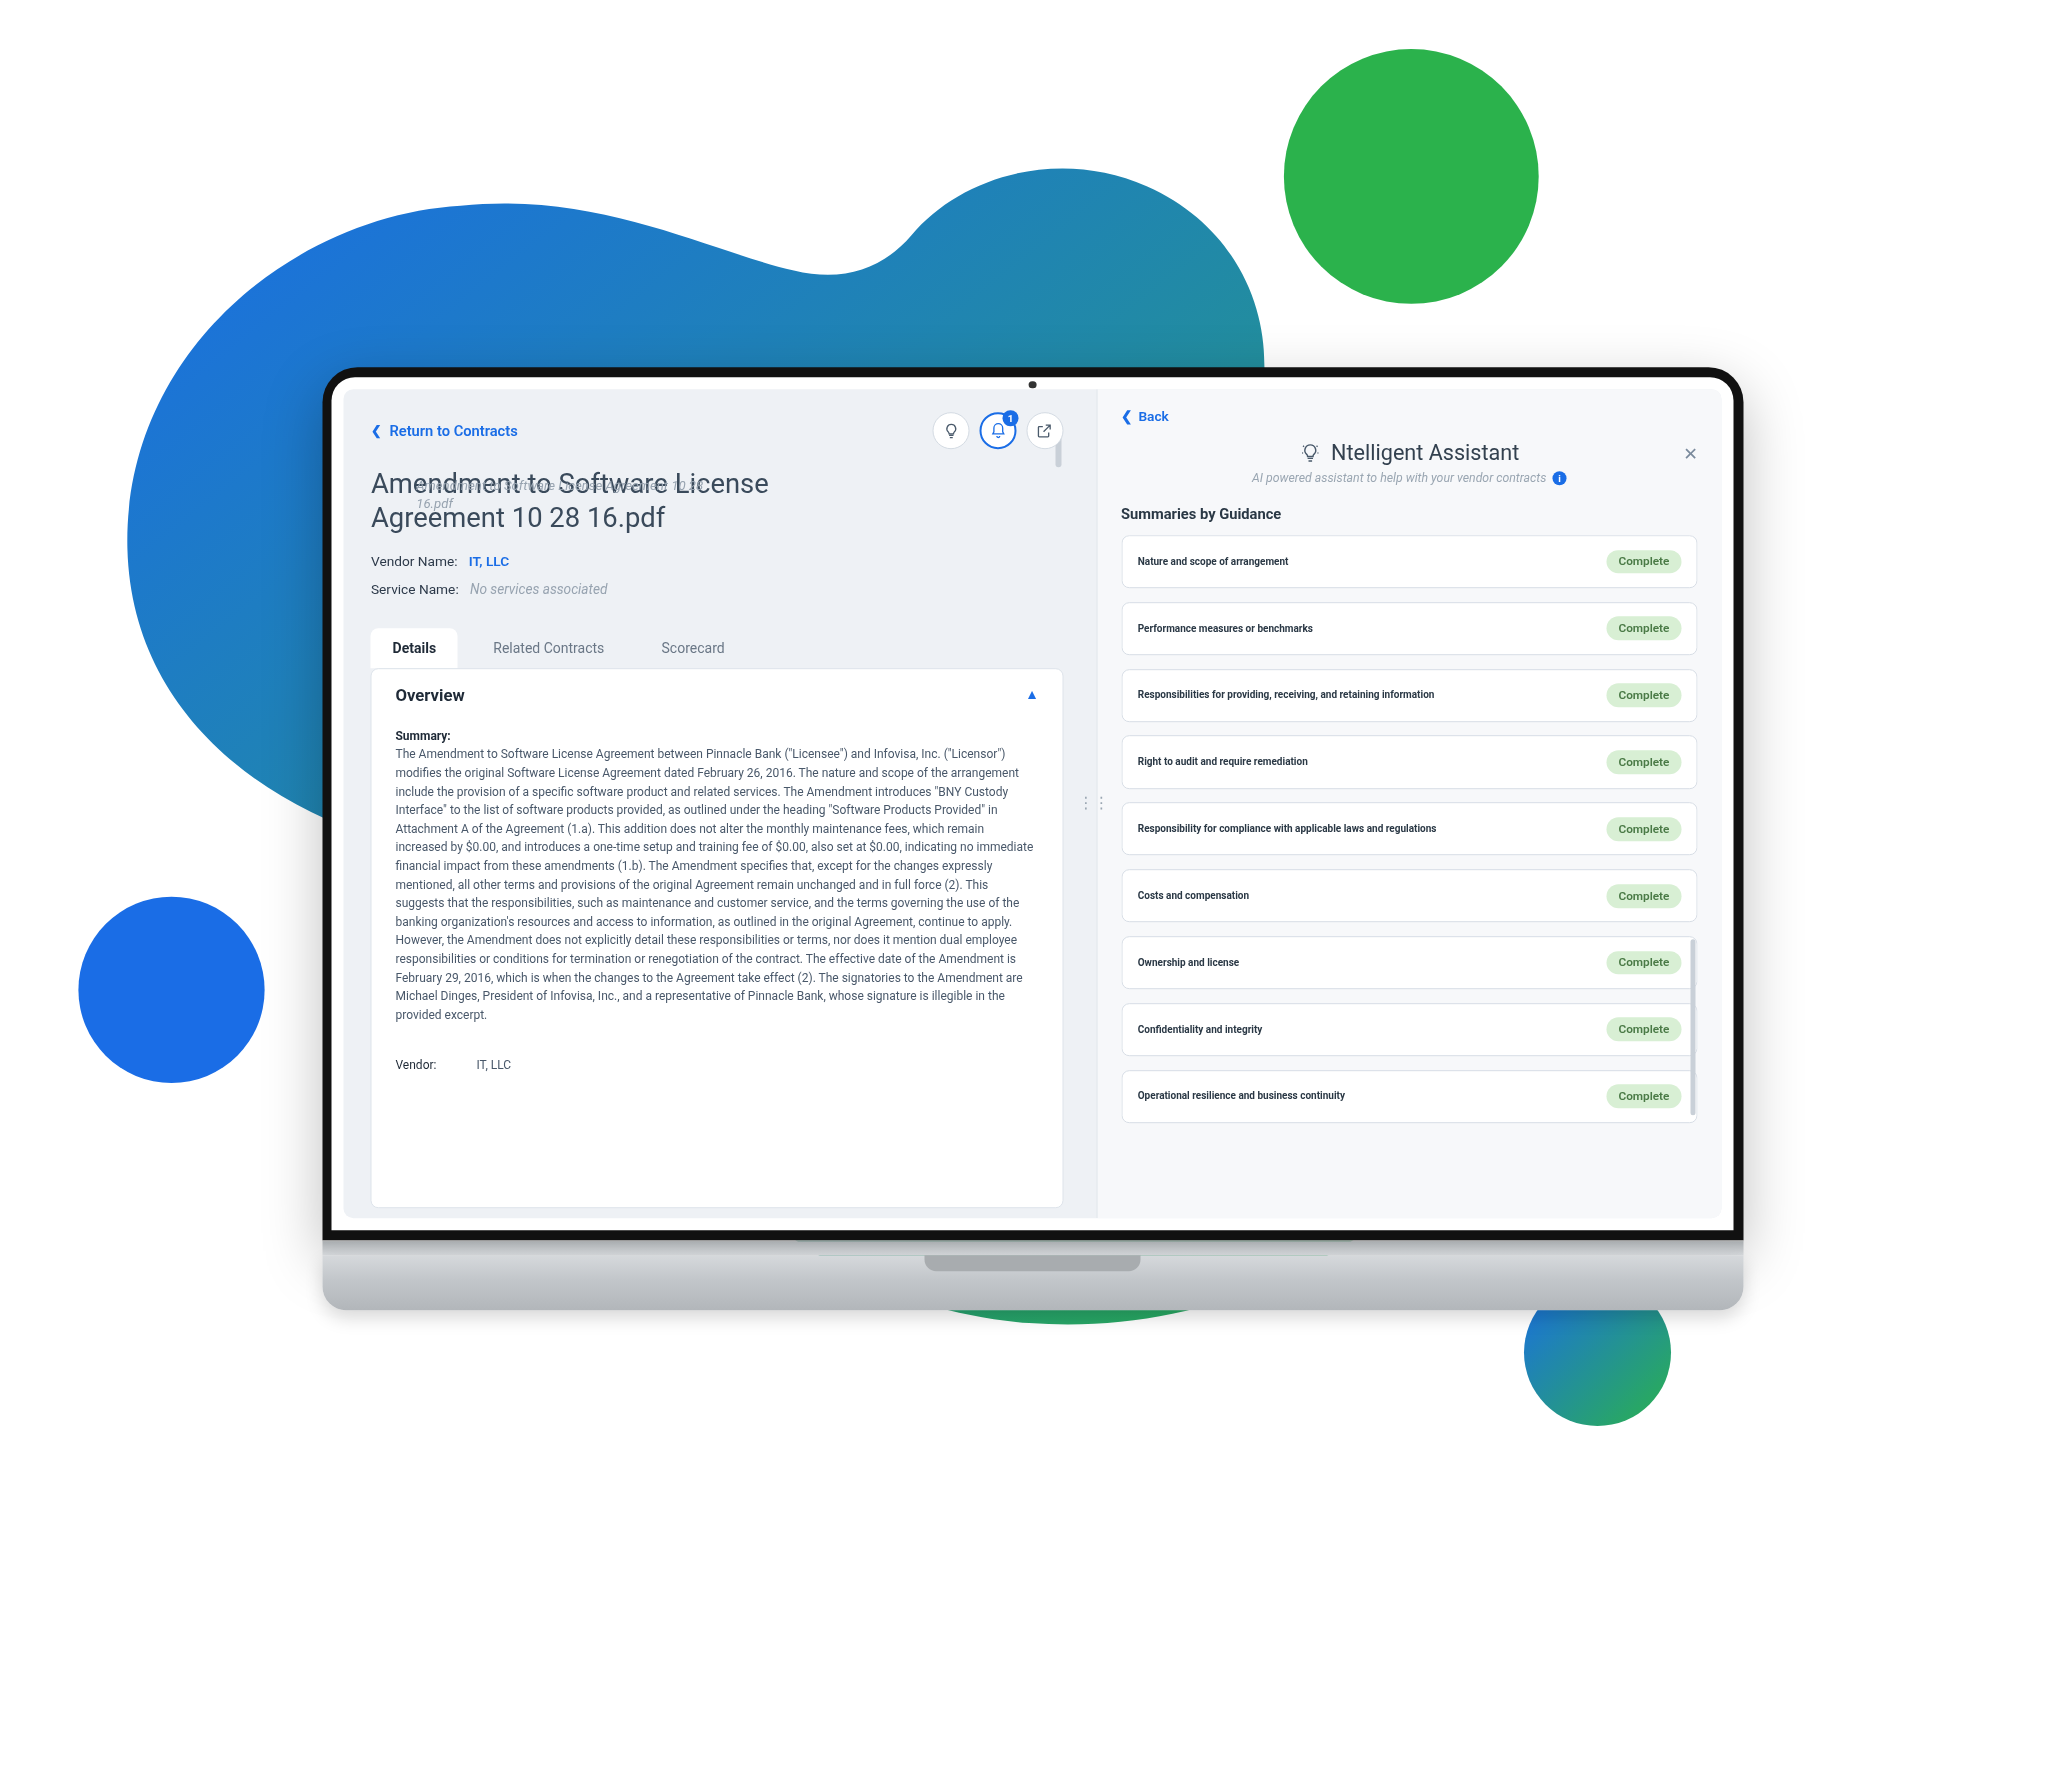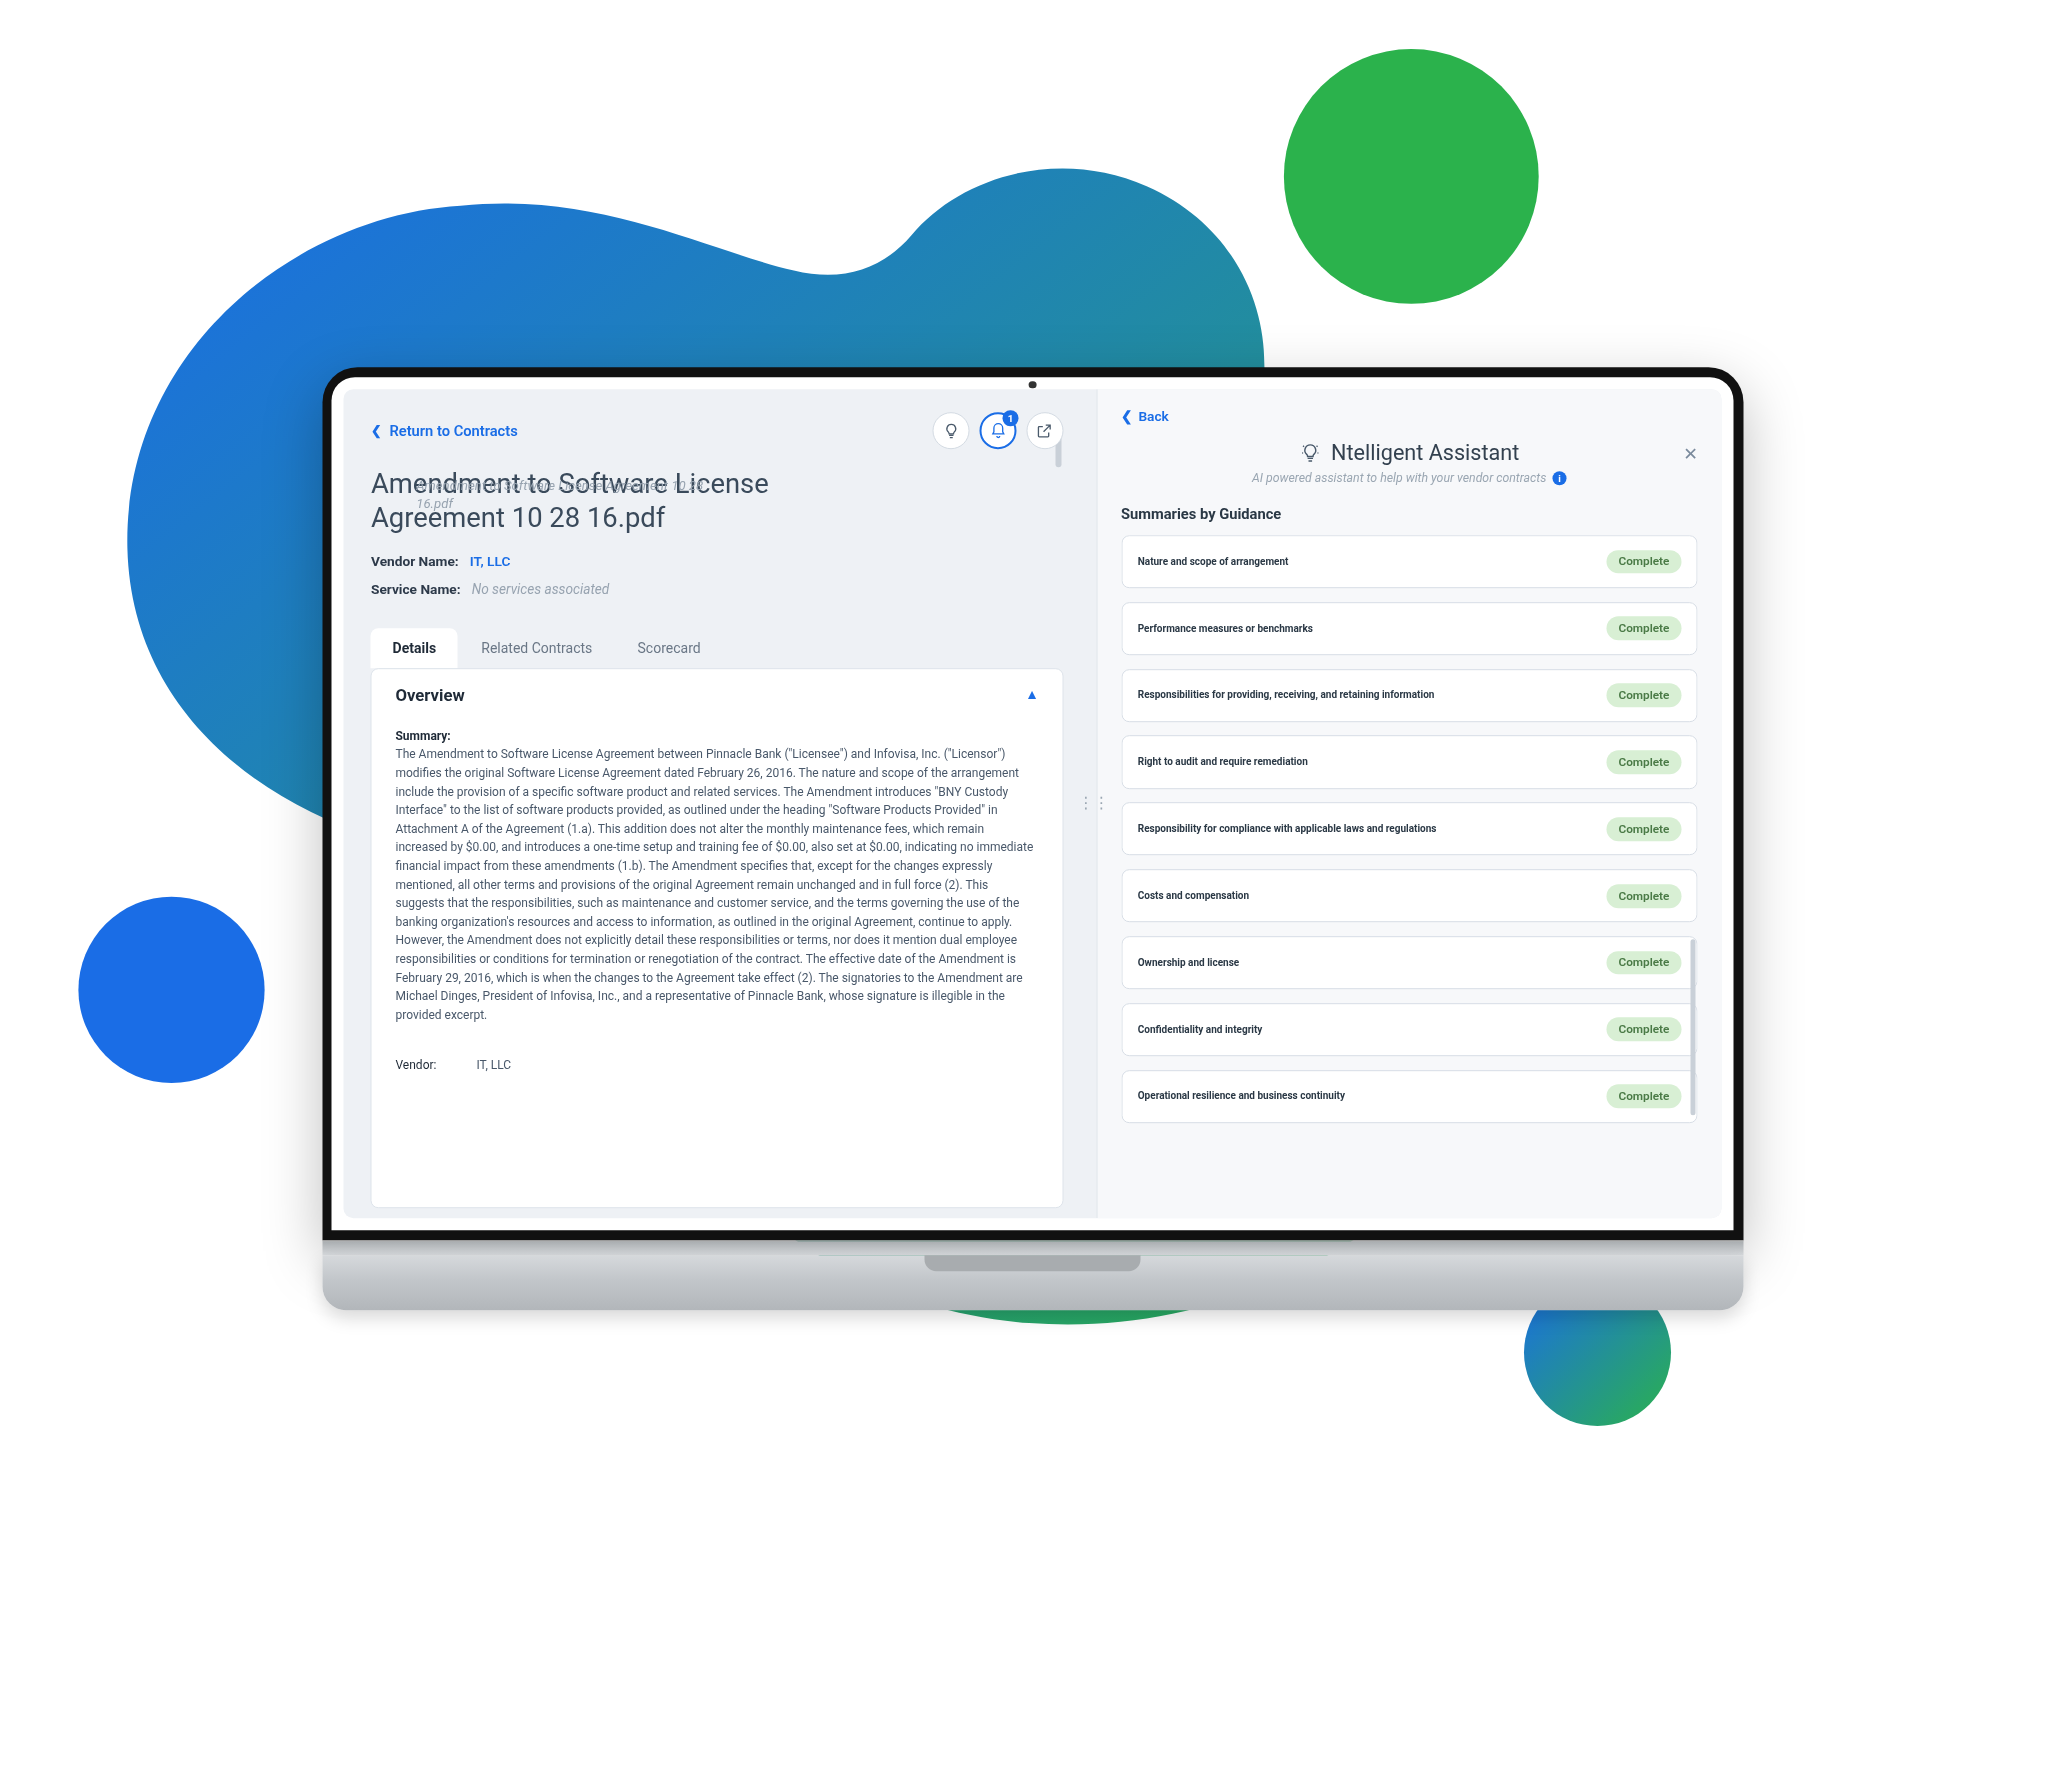--- a/index.html
+++ b/index.html
@@ -46,26 +46,26 @@
 .circle-btn{width:37px;height:37px;border-radius:50%;border:1px solid #d4dbe3;background:#fff;display:flex;align-items:center;justify-content:center;color:#4a5a6b;cursor:pointer;position:relative}
 .circle-btn.active{border-color:var(--blue);color:var(--blue);border-width:2px}
 .circle-btn .badge{position:absolute;top:-3.9px;right:-3.9px;background:var(--blue);color:#fff;font-size:9.8px;font-weight:700;min-width:15.7px;height:15.7px;border-radius:7.8px;display:flex;align-items:center;justify-content:center;padding:0 2.9px}
 .circle-btn svg{width:17.6px;height:17.6px}
 
 h1.title{font-weight:400;color:#3a4a5b;font-size:27.4px;margin:17.6px 0 11.8px;line-height:1.25;max-width:64%}
 .filesub{position:absolute;right:333px;top:65px;color:#97a3b0;font-style:italic;font-size:13.2px;text-align:left;max-width:314px;line-height:1.35}
 @media (max-width:0){} 
 
 .meta{font-size:13.7px;color:var(--text);margin:5.9px 0}
-.meta .label{font-weight:700;color:var(--text)}
+.meta .label{font-weight:400;color:var(--text)}
 .meta .value-link{color:var(--blue);font-weight:600;margin-left:7.8px}
 .meta .value-muted{color:#97a3b0;font-style:italic;margin-left:7.8px}
 .chip{display:inline-block;margin-top:9.8px;padding:3.9px 13.7px;border:1px solid var(--blue);color:var(--blue);border-radius:5.9px;font-size:12.7px;font-weight:600}
 
-.tabs{display:flex;gap:2px;margin-top:25.5px}
+.tabs{display:flex;gap:14px;margin-top:25.5px}
 .tab{padding:11.8px 21.6px;font-size:14px;color:#6a7786;cursor:pointer;border-radius:7.8px 7.8px 0 0}
 .tab.active{background:#fff;color:#1f2a37;font-weight:700}
 
 .card{background:#fff;border:1px solid var(--border);border-radius:7.8px;padding:17.6px 23.5px;margin-top:0;flex:1;overflow:auto}
 .card-head{display:flex;align-items:flex-start;justify-content:space-between}
 .card-head h3{margin:0;font-size:16.7px;color:#1f2a37}
 .chev-up{color:var(--blue);font-size:13.7px;cursor:pointer}
 .body{margin-top:21.6px;font-size:12px;color:#49586a;line-height:1.55}
 .body .k{font-weight:700;color:#1f2a37;margin-top:13.7px}
 .vendor-row{margin-top:17.6px;font-size:12px;color:#49586a}

